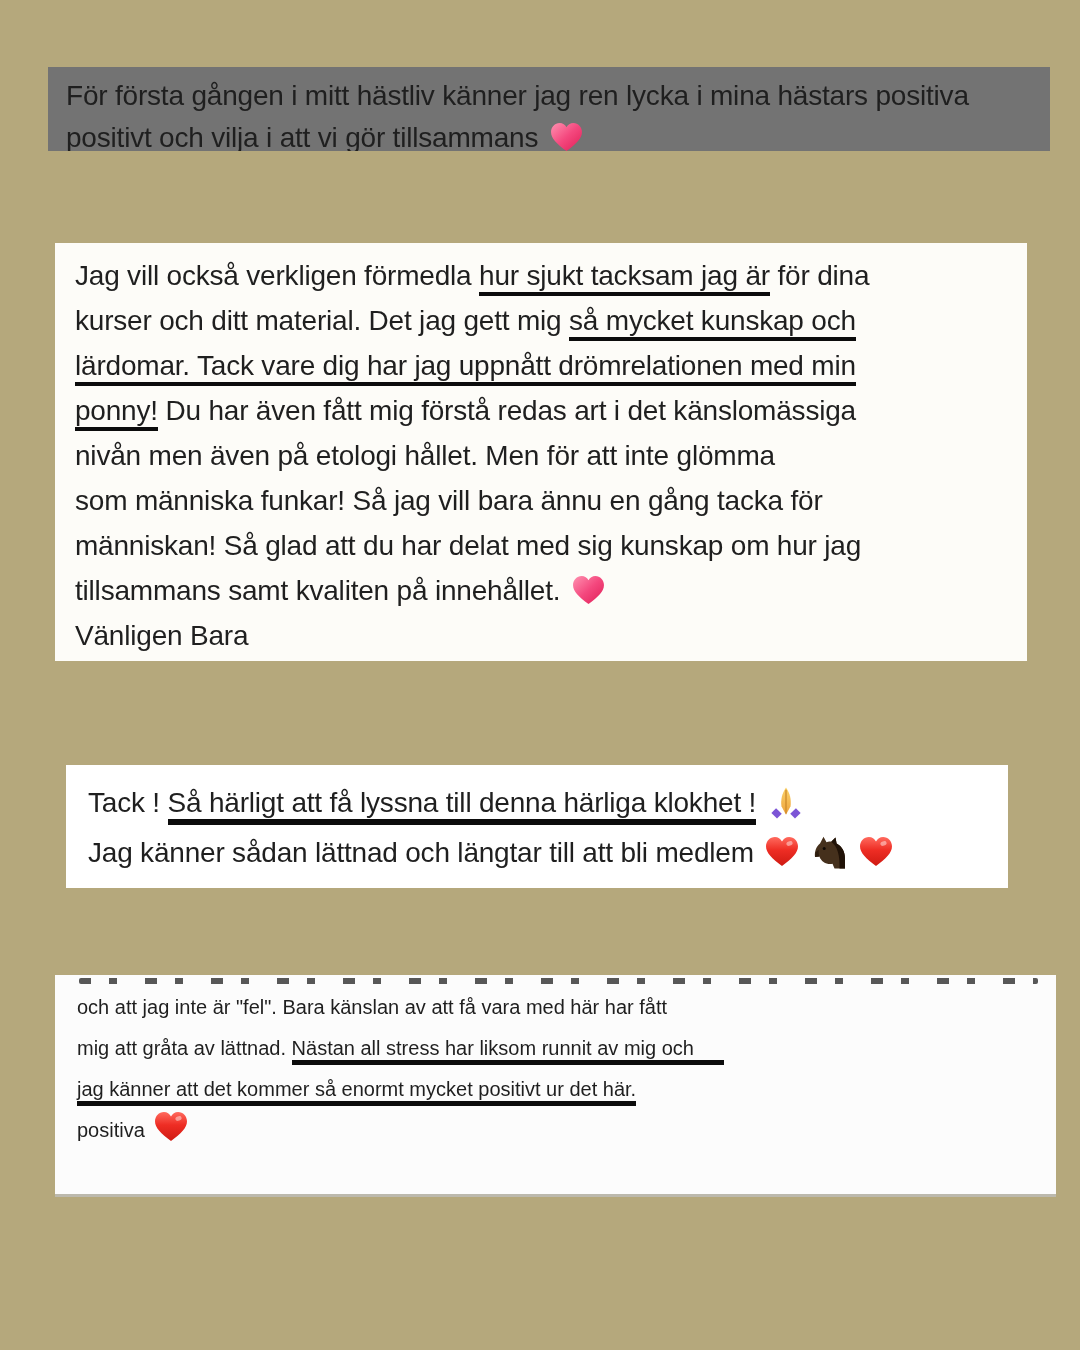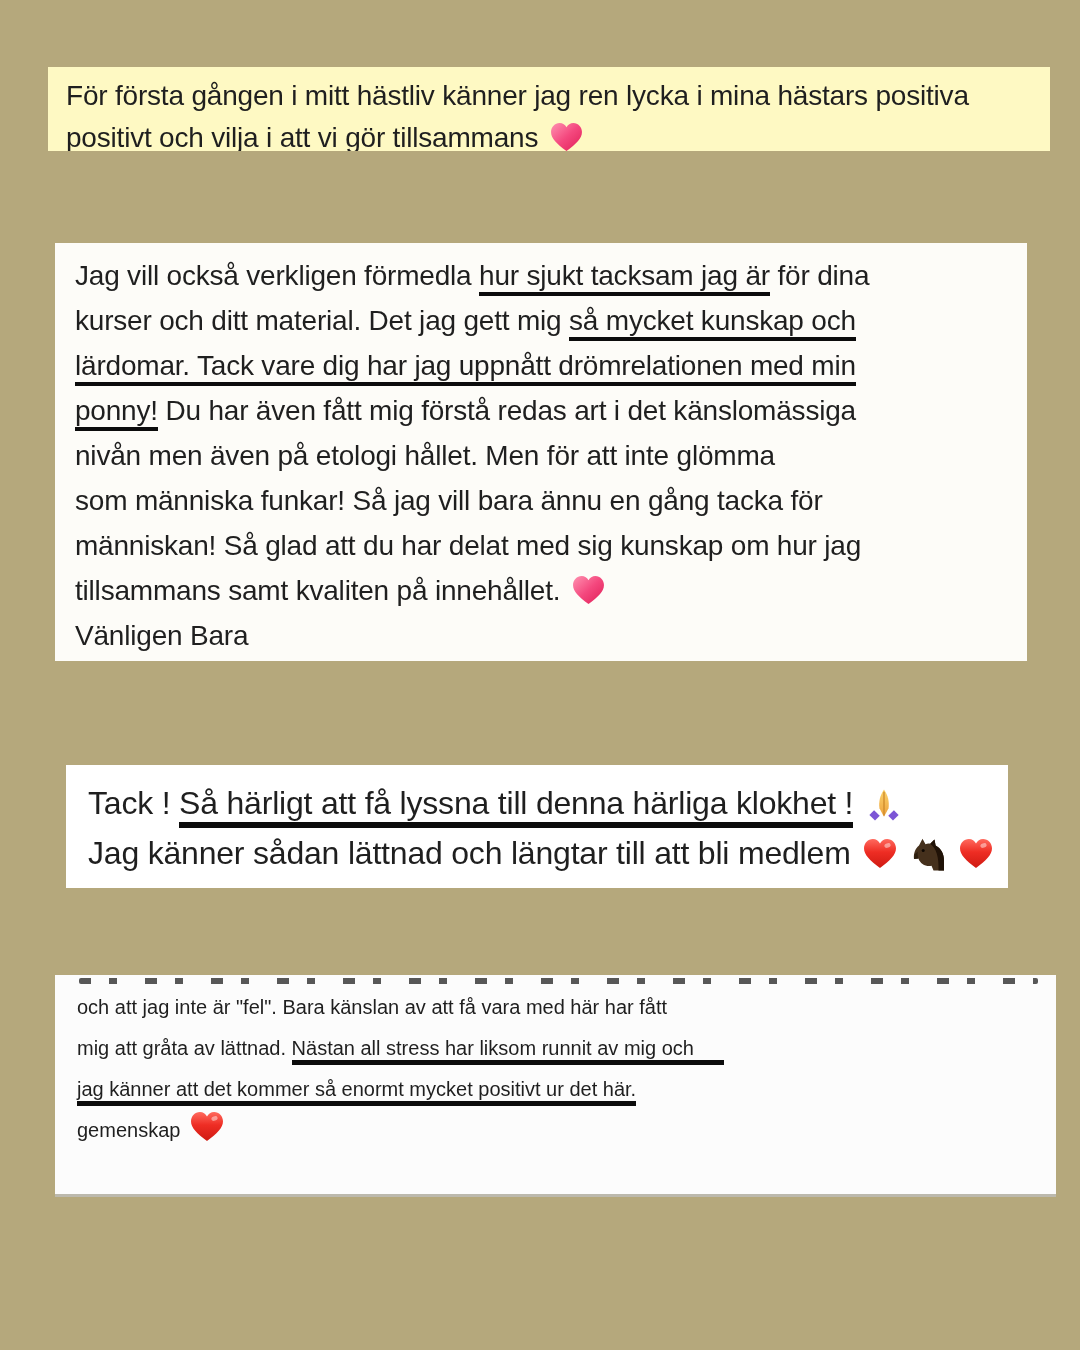--- a/index.html
+++ b/index.html
@@ -4,29 +4,29 @@
 <style>
   html,body{margin:0;padding:0;}
   body{
     width:1080px;height:1350px;position:relative;overflow:hidden;
     background:#b5a87c;
     font-family:"Liberation Sans","DejaVu Sans",sans-serif;
     color:#1f1f1f;
   }
   .canvas{position:absolute;inset:0;}
   .card{
-    position:absolute;background:#fef9c3;box-sizing:border-box;
+    position:absolute;background:#737373;box-sizing:border-box;
     overflow:hidden;
   }
   #card1{left:48px;top:67px;width:1002px;height:84px;padding:8px 14px 0 18px;
          font-size:28px;line-height:42px;letter-spacing:-0.2px;}
   #card2{left:55px;top:243px;width:972px;height:418px;padding:10px 20px 0 20px;
          font-size:28px;line-height:45px;letter-spacing:-0.2px;background:#fdfcf8;}
   #card3{left:66px;top:765px;width:942px;height:123px;padding:13px 14px 0 22px;
-         font-size:32px;line-height:50px;letter-spacing:-0.2px;background:#ffffff;}
+         font-size:28px;line-height:50px;letter-spacing:-0.2px;background:#ffffff;}
   #card4{left:55px;top:975px;width:1001px;height:222px;padding:12px 14px 0 22px;
          font-size:20px;line-height:41px;background:#fcfcfc;
          border-bottom:3px solid rgba(70,60,25,0.35);}
   .line{white-space:nowrap;}
   .run{}
   .u{border-bottom:4px solid #0c0c0c;padding-bottom:1px;}
   #card3 .u{border-bottom-width:6px;}
   #card4 .u{border-bottom-width:5px;}
   .ext{padding-right:30px;margin-right:-30px;}
   .icon{display:inline-block;vertical-align:-5px;margin-left:5px;}
@@ -115,21 +115,21 @@
     </defs>
     <path d="M16 29 C6 21.5 0 16 0 9.3 C0 4.2 4 0 8.9 0 C12 0 14.7 1.8 16 4.5 C17.3 1.8 20 0 23.1 0 C28 0 32 4.2 32 9.3 C32 16 26 21.5 16 29 Z" fill="url(#gRed)"></path>
     <ellipse cx="23.5" cy="6.5" rx="3.2" ry="2.2" fill="#ffffff" opacity="0.45" transform="rotate(-20 23.5 6.5)"></ellipse>
   </svg></div>
     </div>
   <div class="card" id="card4">
     <div class="clip-strip"></div>
   <div class="line"><span class="run">och att jag inte är "fel". Bara känslan av att få vara med här har fått</span></div>
       <div class="line"><span class="run">mig att gråta av lättnad. </span><span class="run u ext">Nästan all stress har liksom runnit av mig och</span></div>
       <div class="line"><span class="run u">jag känner att det kommer så enormt mycket positivt ur det här.</span></div>
-      <div class="line"><span class="run">gemenskap </span><svg class="icon heart-icon" width="32" height="30" viewBox="0 0 32 30" aria-hidden="true">
+      <div class="line"><span class="run">positiva </span><svg class="icon heart-icon" width="32" height="30" viewBox="0 0 32 30" aria-hidden="true">
     <defs>
       <linearGradient id="gRed" x1="0" y1="0" x2="0" y2="1">
         <stop offset="0" stop-color="#ff6a5e"></stop>
         <stop offset="0.45" stop-color="#ee2d24"></stop>
         <stop offset="1" stop-color="#cf1a12"></stop>
       </linearGradient>
     </defs>
     <path d="M16 29 C6 21.5 0 16 0 9.3 C0 4.2 4 0 8.9 0 C12 0 14.7 1.8 16 4.5 C17.3 1.8 20 0 23.1 0 C28 0 32 4.2 32 9.3 C32 16 26 21.5 16 29 Z" fill="url(#gRed)"></path>
     <ellipse cx="23.5" cy="6.5" rx="3.2" ry="2.2" fill="#ffffff" opacity="0.45" transform="rotate(-20 23.5 6.5)"></ellipse>
   </svg></div>

